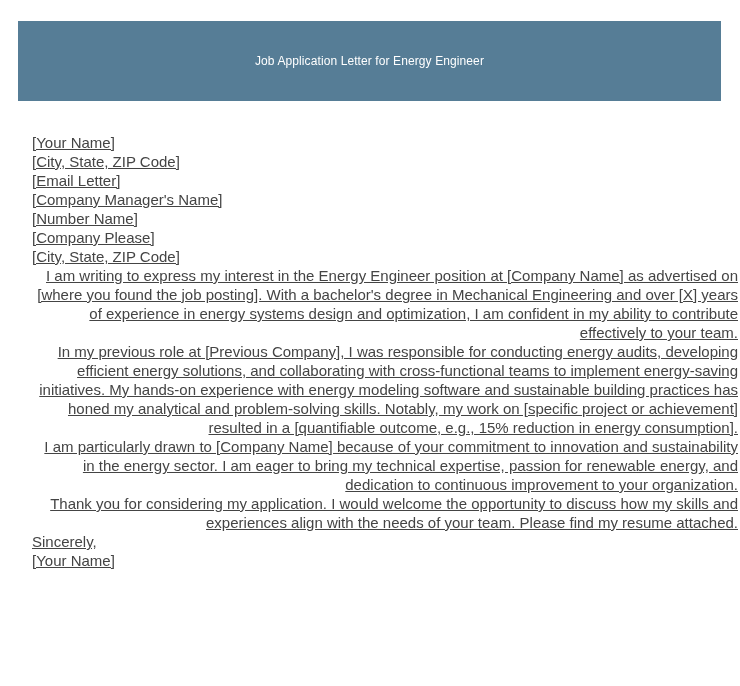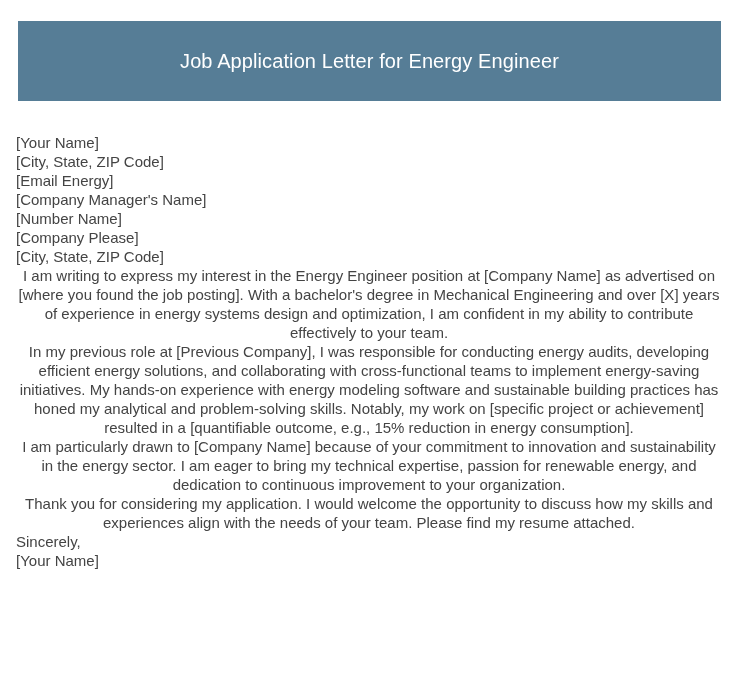--- a/index.html
+++ b/index.html
@@ -26,64 +26,65 @@
     width: 703px;
     height: 80px;
     background: #567d96;
     display: flex;
     align-items: center;
     justify-content: center;
     box-sizing: border-box;
   }
   .title-text {
     color: #ffffff;
-    font-size: 20px;
+    font-size: 12px;
     font-weight: 400;
     line-height: 1.2;
     letter-spacing: 0.1px;
     text-align: left;
     font-family: "Liberation Sans", sans-serif;
   }
   .letter-body {
     position: absolute;
-    left: 16px;
+    left: 32px;
     top: 133px;
     width: 706px;
     color: #444444;
     font-size: 15px;
     line-height: 19px;
     font-family: "Liberation Sans", sans-serif;
+    text-decoration: underline;
   }
   .letter-line {
     margin: 0;
     padding: 0;
     white-space: pre-wrap;
     word-wrap: break-word;
   }
   .para {
     margin: 0;
     padding: 0;
-    text-align: center;
+    text-align: right;
   }
 </style>
 </head>
 <body>
 
 <div class="page">
 
   <div class="title-banner">
     <div class="title-text">Job Application Letter for Energy Engineer</div>
   </div>
 
   <div class="letter-body">
 
     <div>
       <div class="letter-line">[Your Name]</div>
       <div class="letter-line">[City, State, ZIP Code]</div>
-      <div class="letter-line">[Email Energy]</div>
+      <div class="letter-line">[Email Letter]</div>
     </div>
 
 
     <div>
       <div class="letter-line">[Company Manager's Name]</div>
       <div class="letter-line">[Number Name]</div>
       <div class="letter-line">[Company Please]</div>
       <div class="letter-line">[City, State, ZIP Code]</div>
     </div>
 

